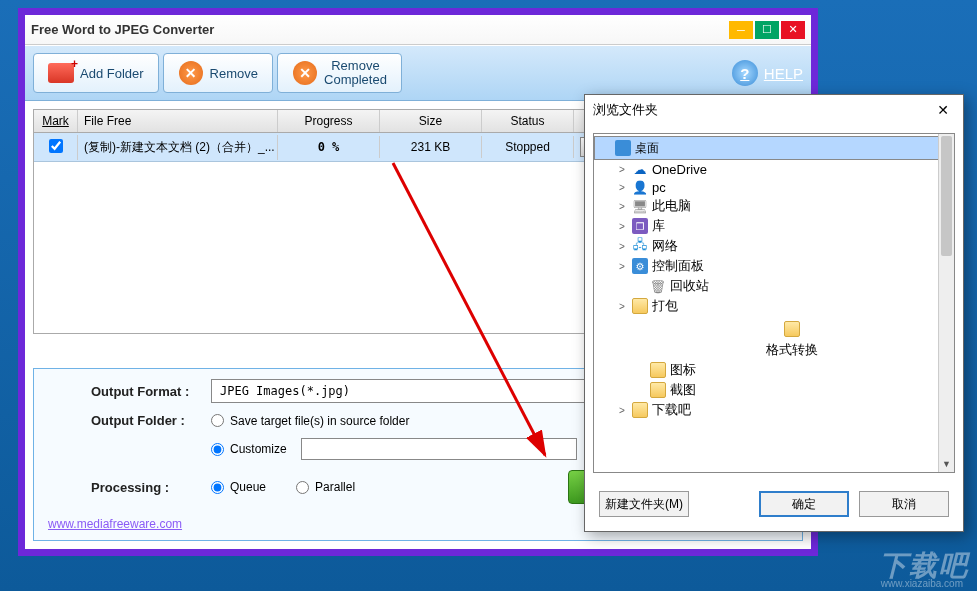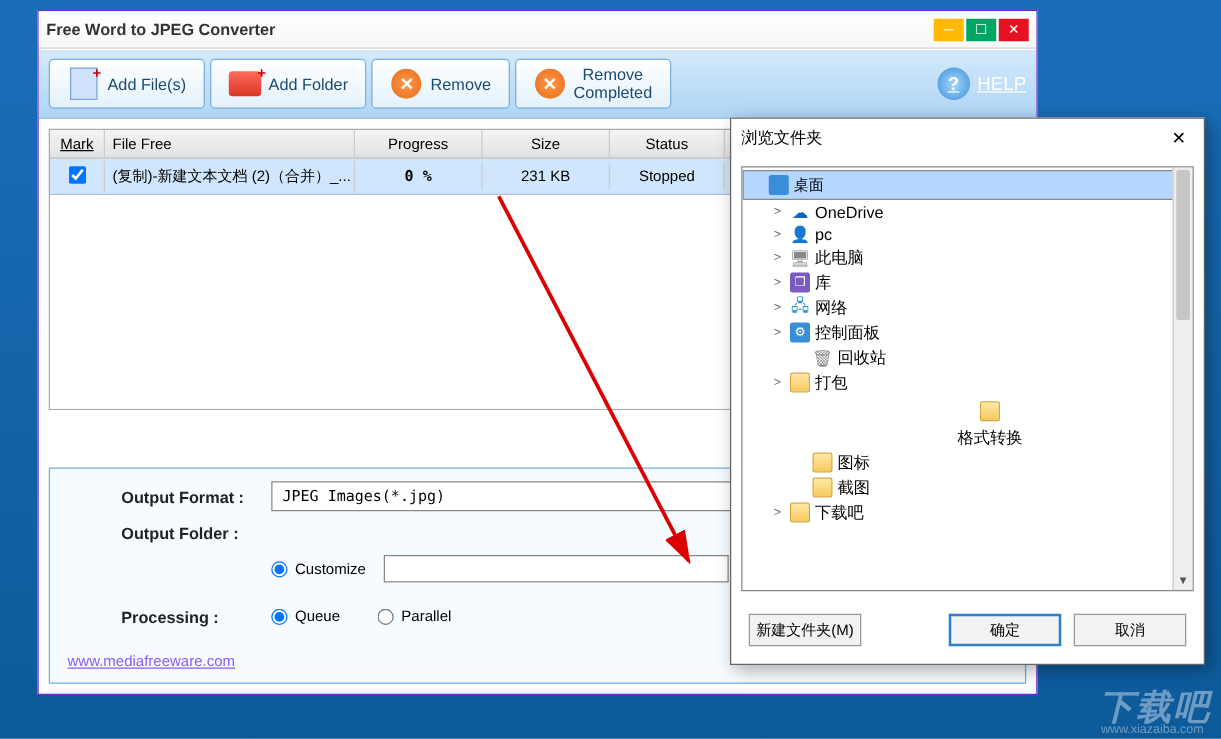--- a/index.html
+++ b/index.html
@@ -1,17 +1,17 @@
 <!DOCTYPE html>
 <html><head>
 <meta charset="utf-8">
 <style>
 * { box-sizing: border-box; margin: 0; padding: 0; font-family: "Segoe UI", Tahoma, sans-serif; }
 body { background: linear-gradient(180deg, #1a6eb8 0%, #0d5a9a 100%); width: 977px; height: 591px; position: relative; overflow: hidden; }
-.main-window { position: absolute; left: 30px; top: 8px; width: 800px; height: 548px; background: #fff; border: 1px solid #6d28d9; }
+.main-window { position: absolute; left: 18px; top: 8px; width: 800px; height: 548px; background: #fff; border: 7px solid #6d28d9; }
 .titlebar { height: 30px; background: linear-gradient(#fff, #f7f7f7); border-bottom: 1px solid #ccc; display: flex; align-items: center; padding: 0 6px; }
 .titlebar-text { font-weight: bold; font-size: 13px; color: #333; flex: 1; }
 .win-btn { width: 24px; height: 18px; margin-left: 2px; display: flex; align-items: center; justify-content: center; font-size: 11px; color: #fff; cursor: pointer; }
 .win-min { background: #ffb900; } .win-max { background: #00a464; } .win-close { background: #e81123; }
 .toolbar { height: 56px; background: linear-gradient(180deg, #d4e9fb 0%, #aed5f5 100%); border-top: 1px solid #fff; border-bottom: 1px solid #7fb0d8; display: flex; align-items: center; padding: 6px 8px; gap: 4px; }
 .tool-btn { height: 40px; background: linear-gradient(180deg, #fff 0%, #e3f1fc 100%); border: 1px solid #7fb0d8; border-radius: 4px; display: flex; align-items: center; gap: 6px; padding: 0 14px; cursor: pointer; font-size: 13px; color: #1a4a70; position: relative; }
 .tool-icon { width: 26px; height: 26px; display: flex; align-items: center; justify-content: center; }
 .doc-icon { background:#cfe2f9;border:1px solid #7da6d6;width:22px;height:26px; position:relative; }
 .doc-icon::after{content:"+";position:absolute;top:-4px;right:-4px;color:#c00;font-weight:bold;font-size:12px;}
 .folder-icon { background: linear-gradient(#ff6b5b,#d93626); border-radius:3px; width:26px; height:20px; position:relative; }
@@ -73,26 +73,20 @@
   <div class="titlebar">
     <span class="titlebar-text">Free Word to JPEG Converter</span>
     <div class="win-btn win-min">─</div>
     <div class="win-btn win-max">☐</div>
     <div class="win-btn win-close">✕</div>
   </div>
 
   <div class="toolbar">
     <div class="tool-btn">
       <span class="tool-icon">
-          <span class="doc-icon"></span>
-        </span>
-      <span>Add File(s)</span>
-    </div>
-    <div class="tool-btn">
-      <span class="tool-icon">
           <span class="folder-icon"></span>
         </span>
       <span>Add Folder</span>
     </div>
     <div class="tool-btn">
       <span class="tool-icon">
           <span class="x-icon">✕</span>
         </span>
       <span>Remove</span>
     </div>
@@ -136,20 +130,24 @@
 
   <div class="bottom-panel">
     <div class="form-row">
       <div class="form-label">Output Format :</div>
       <select class="sel">
         <option>JPEG Images(*.jpg)</option>
       </select>
     </div>
     <div class="form-row">
       <div class="form-label">Output Folder :</div>
+      <label class="radio-row">
+          <input type="radio" name="of" style=""> 
+          <span>Save target file(s) in source folder</span>
+        </label>
     </div>
     <div class="form-row">
       <div class="form-label"></div>
       <label class="radio-row">
           <input type="radio" name="of" checked="" style=""> 
           <span>Customize</span>
         </label>
       <input class="txt-folder" style="">
       <button class="browse-btn">Browse..</button>
     </div>

